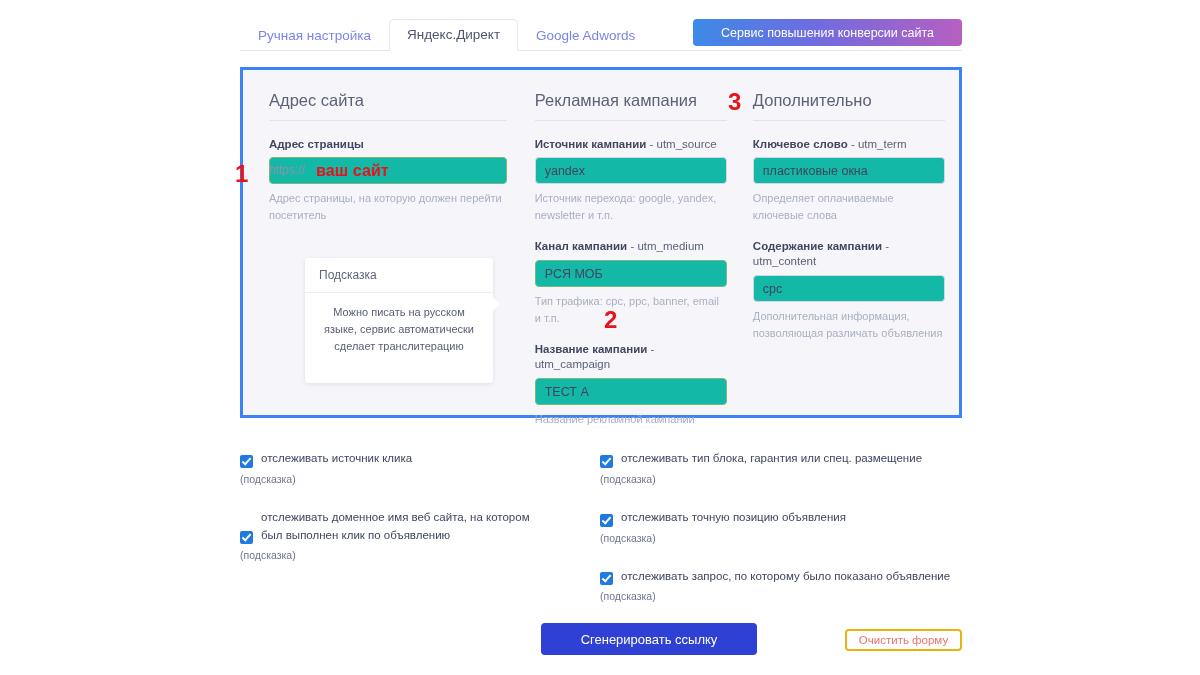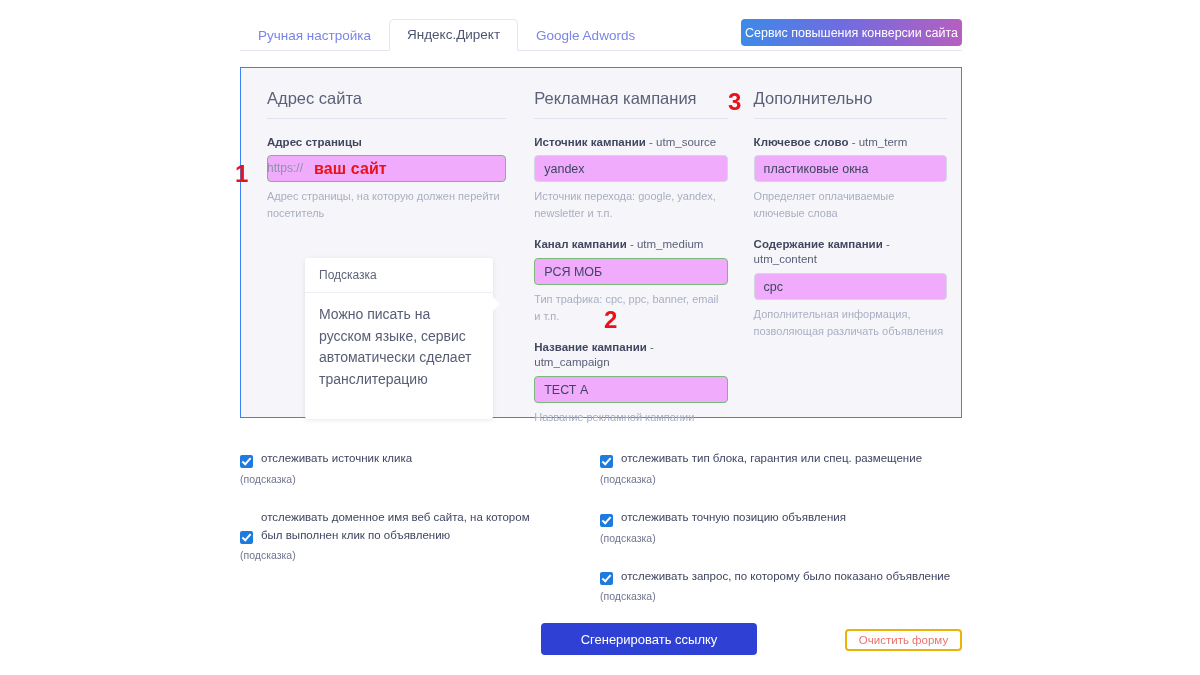--- a/index.html
+++ b/index.html
@@ -46,42 +46,42 @@
     border-bottom: 1px solid #ffffff;
     border-radius: 5px 5px 0 0;
   }
 
   
   .cta-button {
     position: absolute;
     right: 238px;
     top: 19px;
     height: 27px;
-    padding: 0 4px;
+    padding: 0 28px;
     display: flex;
     align-items: center;
     justify-content: center;
     border-radius: 4px;
     background: linear-gradient(90deg, #3d8ae8 0%, #6f6ce0 45%, #b65fc0 100%);
     color: #ffffff;
     font-size: 12.5px;
     white-space: nowrap;
     cursor: pointer;
     border: none;
   }
 
   
   .panel {
     position: absolute;
     left: 240px;
     top: 67px;
     width: 722px;
     height: 351px;
     background: #f6f6fa;
-    border: 1px solid #3b82f6;
+    border: 3px solid #3b82f6;
     box-sizing: border-box;
   }
   .cols {
     display: flex;
     padding: 22px 0 0 0;
     height: 100%;
     box-sizing: border-box;
   }
   .col {
     padding: 0 14px 0 26px;
@@ -114,21 +114,21 @@
     font-weight: normal;
     color: #5a6078;
     margin-top: 16px;
   }
   .text-input {
     width: 100%;
     height: 27px;
     box-sizing: border-box;
     border: 1px solid #d3d7e4;
     border-radius: 4px;
-    background: #f0abfc;
+    background: #14b8a6;
     font-size: 12.5px;
     color: #3f4560;
     padding: 0 9px;
     font-family: "Liberation Sans", sans-serif;
     outline: none;
   }
   .text-input.valid { border: 1px solid #7ab87c; }
   .field-hint {
     font-size: 11px;
     color: #a9aec2;
@@ -184,24 +184,25 @@
     border-radius: 3px;
     box-shadow: 0 1px 5px rgba(70,80,120,0.13);
   }
   .tooltip-pop .tt-head {
     font-size: 12px;
     color: #5e6479;
     padding: 10px 14px 10px 14px;
     border-bottom: 1px solid #eceef5;
   }
   .tooltip-pop .tt-body {
-    font-size: 14px;
+    font-size: 11px;
     color: #575d74;
     padding: 11px 14px 28px 14px;
     line-height: 1.55;
+    text-align: center;
   }
   .tooltip-pop .tt-arrow {
     position: absolute;
     right: -7px;
     top: 39px;
     width: 0; height: 0;
     border-top: 7px solid transparent;
     border-bottom: 7px solid transparent;
     border-left: 7px solid #ffffff;
   }

